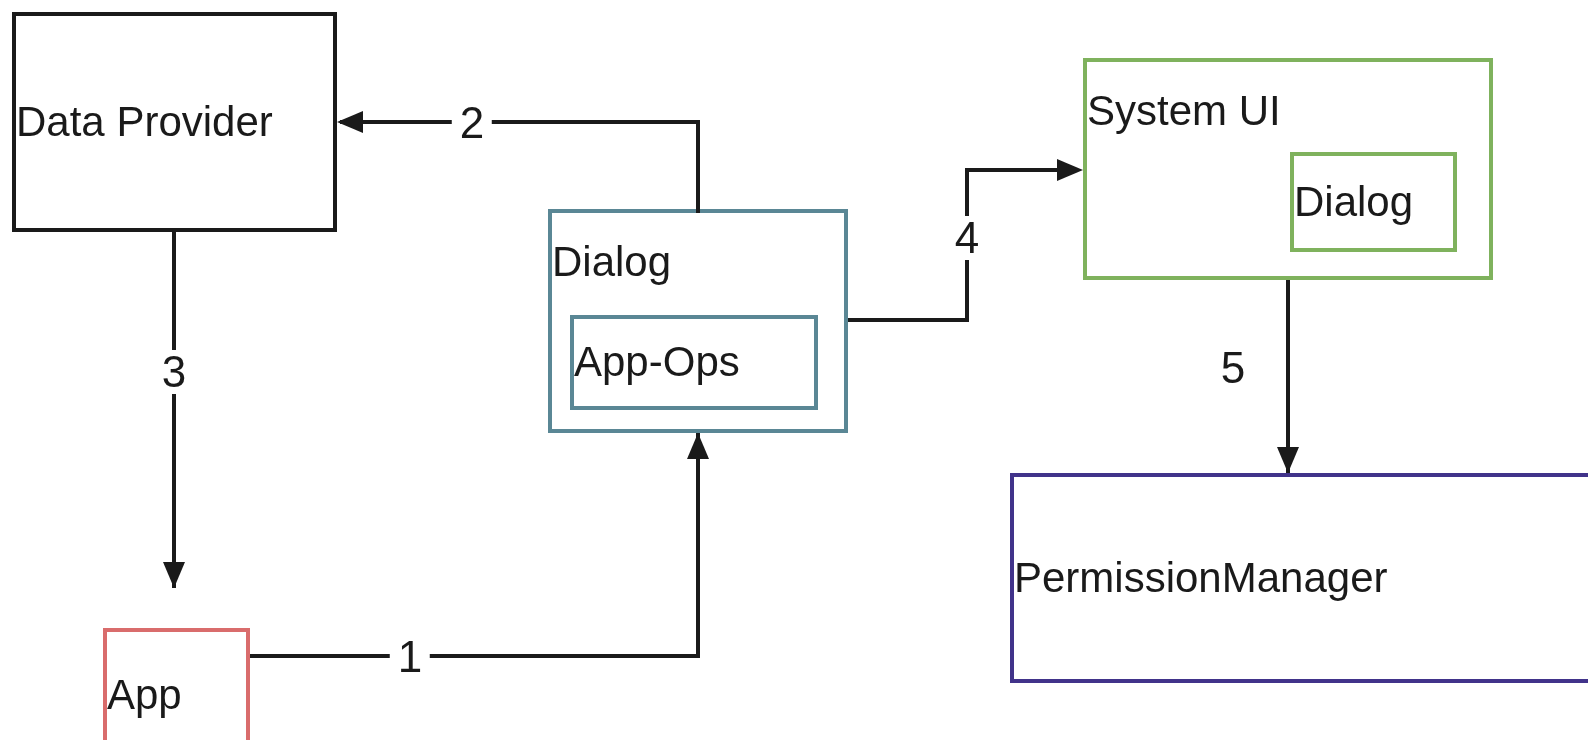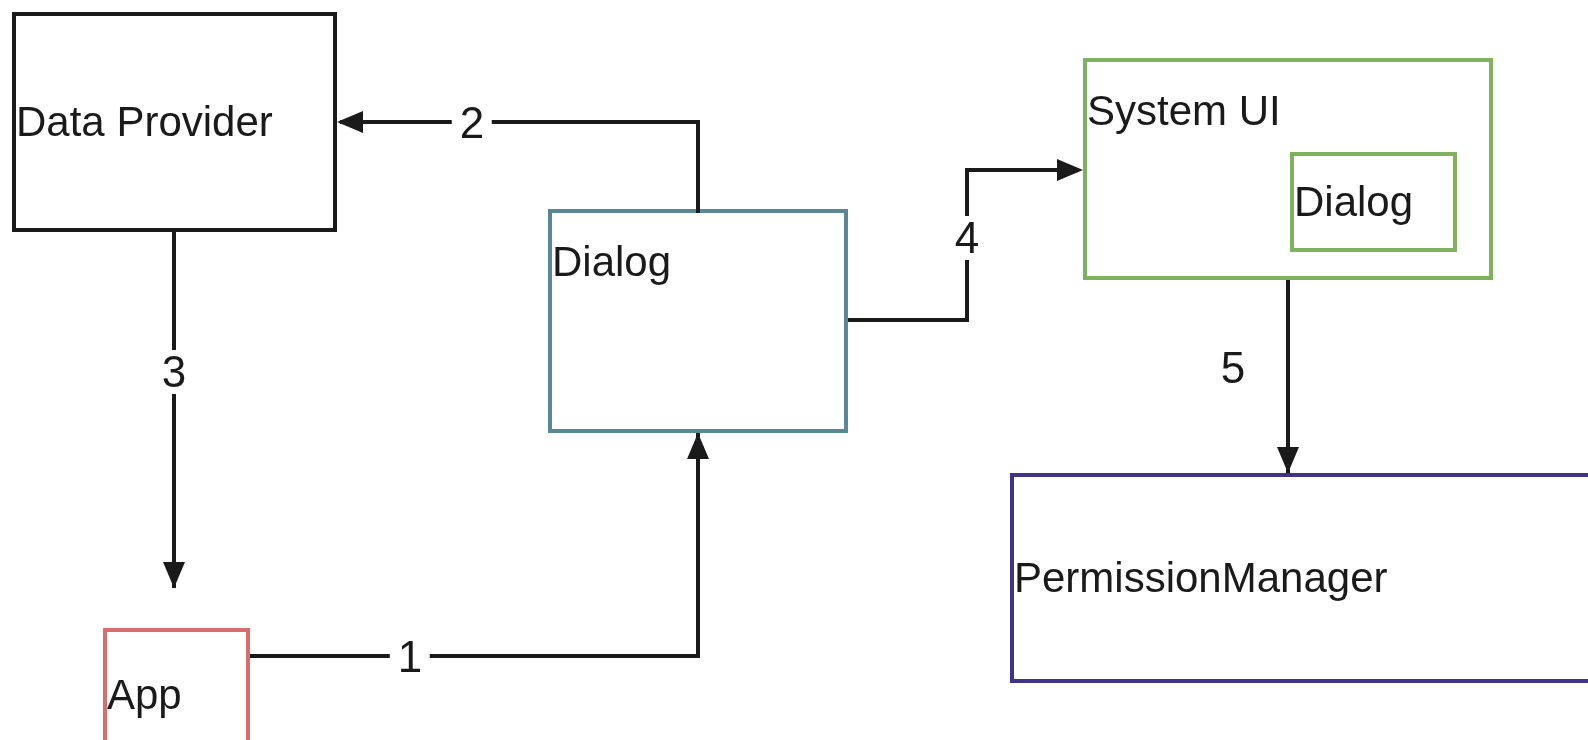--- a/index.html
+++ b/index.html
@@ -97,20 +97,23 @@
   </div>
 
   <div class="node" id="app" style="border-color: rgb(217, 108, 108); margin-top: 40px;">
     <span>App</span>
   </div>
 
   <div class="node top-label" id="system" style="border-color: rgb(90, 135, 149);">
     <span>Dialog</span>
   </div>
 
+  <div class="node" id="app-ops" style="border-color: rgb(90, 135, 149);">
+    <span>App-Ops</span>
+  </div>
 
   <div class="node top-label" id="system-ui" style="border-color: rgb(127, 178, 93);">
     <span>System UI</span>
   </div>
 
   <div class="node" id="dialog" style="border-color: rgb(127, 178, 93);">
     <span>Dialog</span>
   </div>
 
   <div class="node" id="permission-manager" style="border-color: rgb(65, 51, 138);">

